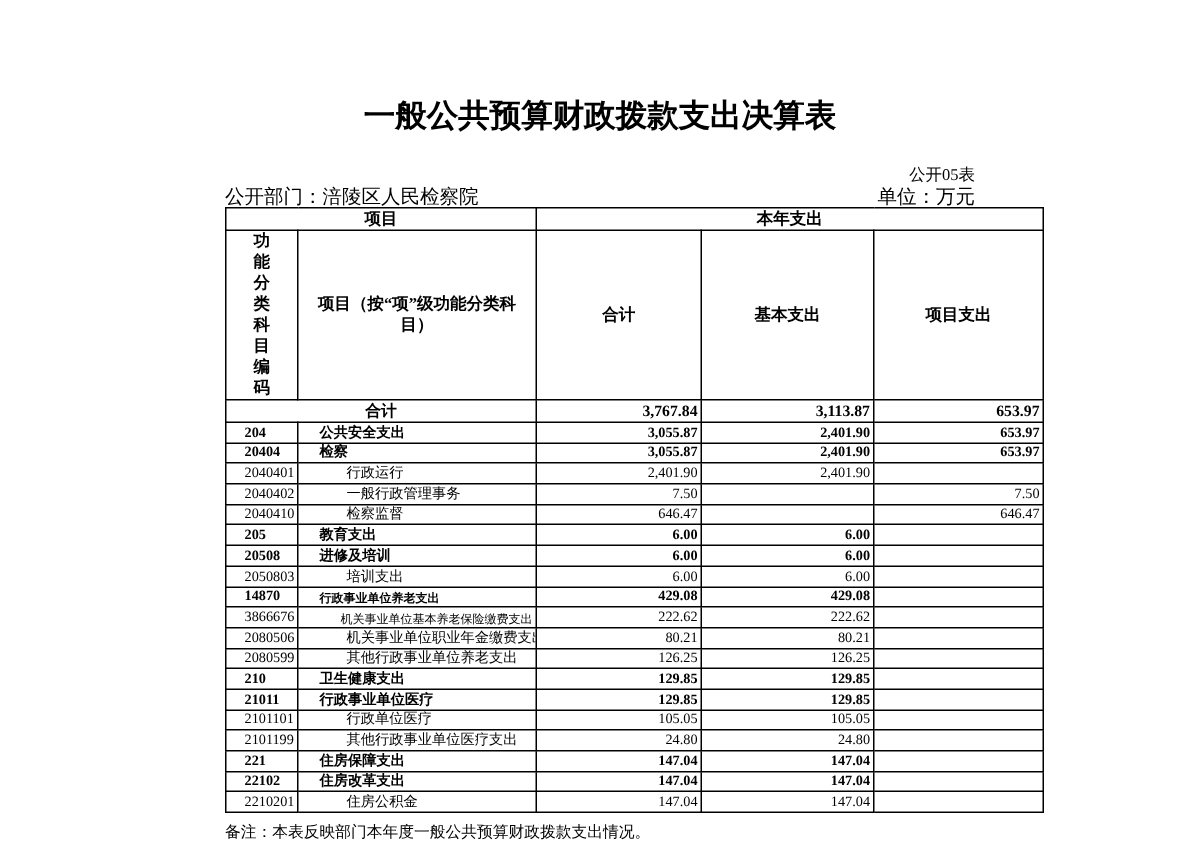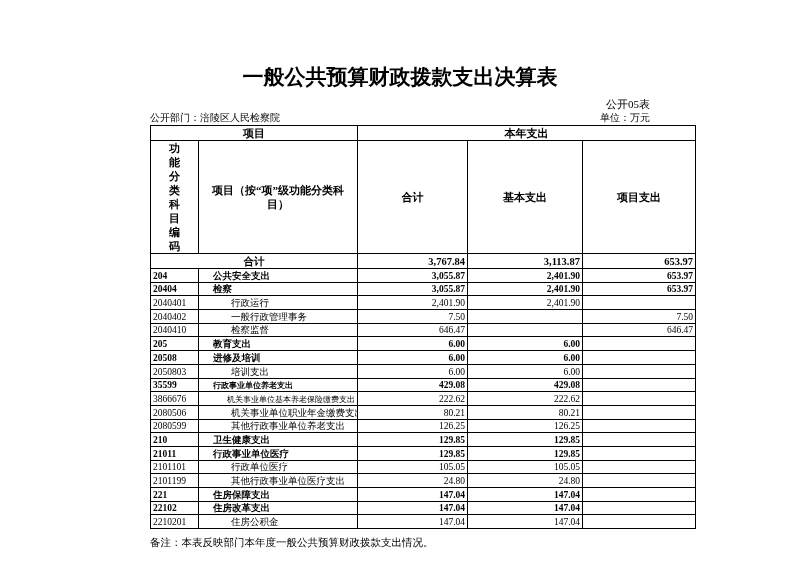--- a/index.html
+++ b/index.html
@@ -23,26 +23,26 @@
     text-align: center;
     font-size: 21px;
     font-weight: bold;
     line-height: 25px;
     white-space: nowrap;
   }
   .table-no {
     text-align: right;
     font-size: 11px;
     line-height: 13px;
-    margin-top: 8px;
+    margin-top: 21px;
   }
   .meta-row {
     display: flex;
     justify-content: space-between;
-    font-size: 10px;
+    font-size: 13px;
     line-height: 13px;
     text-align: right;
   }
   table.budget {
     border-collapse: collapse;
     table-layout: fixed;
     width: 545px;
     margin-top: 1px;
   }
   table.budget th, table.budget td {
@@ -77,21 +77,21 @@
     padding-bottom: 1px;
     white-space: nowrap;
   }
   tbody tr.total-row td {
     height: 14px;
     font-size: 10.5px;
     font-weight: bold;
     line-height: 12px;
   }
   tbody tr.total-row td.total-label { text-align: center; }
-  tbody td.code { text-align: left; padding-left: 2px; }
+  tbody td.code { text-align: left; padding-left: 12px; }
   tbody td.item { text-align: left; padding-left: 14px; }
   tbody tr.detail td.item { padding-left: 32px; }
   tbody td.num { text-align: right; padding-right: 2px; }
   tbody tr.category td { font-weight: bold; }
   tbody tr.shrink td.item { font-size: 8px; }
   tbody tr.shrink.detail td.item { padding-left: 28px; }
   .note {
     font-size: 10.5px;
     line-height: 13px;
     margin-top: 7px;
@@ -189,21 +189,21 @@
           <td class="num"></td>
         </tr>
         <tr class="detail">
           <td class="code">2050803</td>
           <td class="item">培训支出</td>
           <td class="num">6.00</td>
           <td class="num">6.00</td>
           <td class="num"></td>
         </tr>
         <tr class="category shrink">
-          <td class="code">35599</td>
+          <td class="code">14870</td>
           <td class="item">行政事业单位养老支出</td>
           <td class="num">429.08</td>
           <td class="num">429.08</td>
           <td class="num"></td>
         </tr>
         <tr class="detail shrink">
           <td class="code">3866676</td>
           <td class="item">机关事业单位基本养老保险缴费支出</td>
           <td class="num">222.62</td>
           <td class="num">222.62</td>

